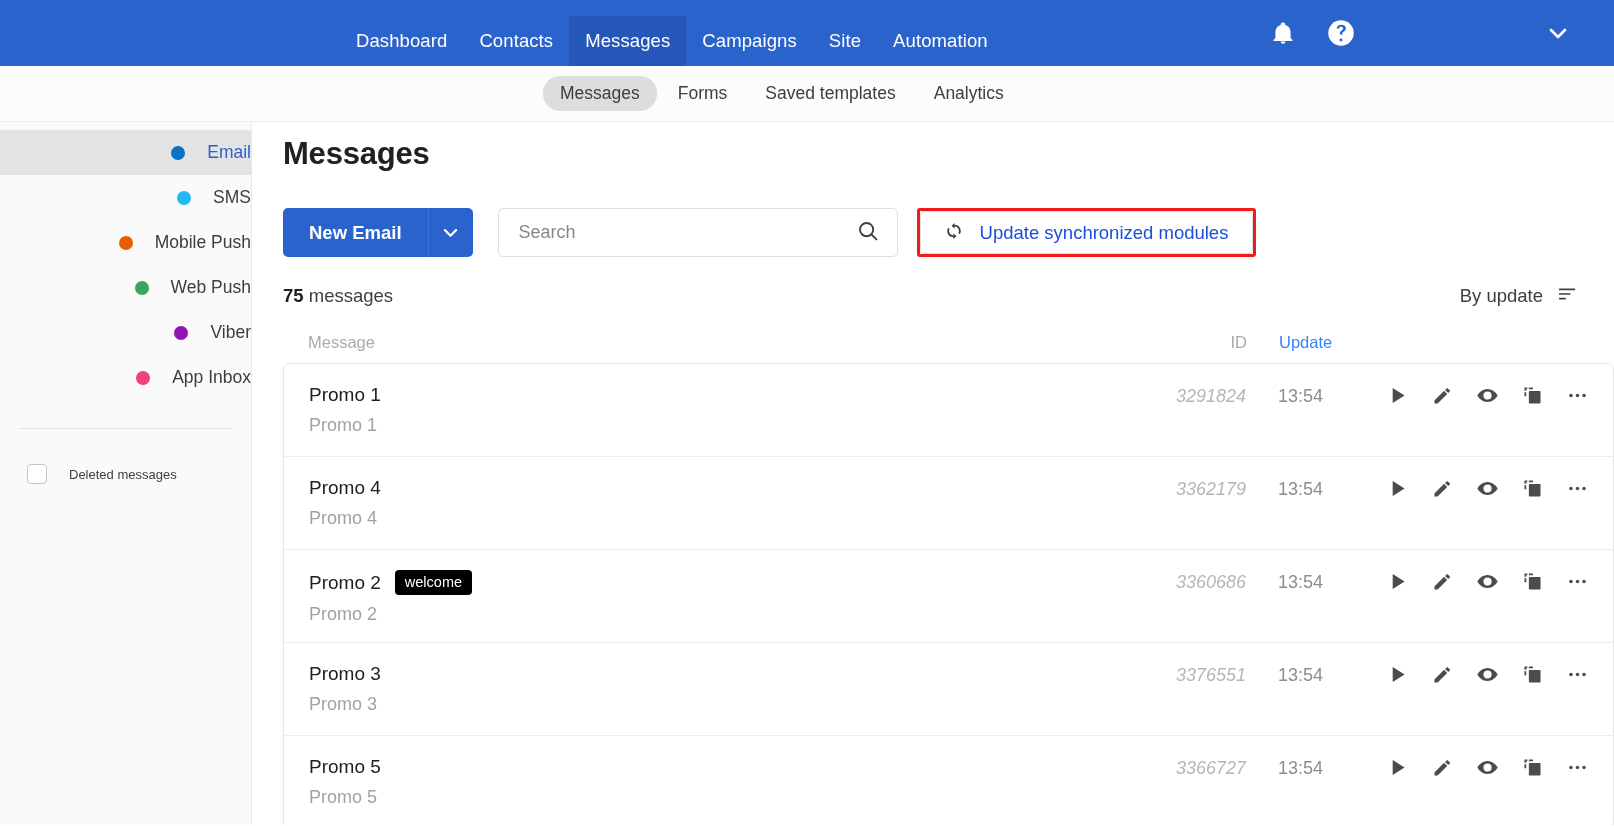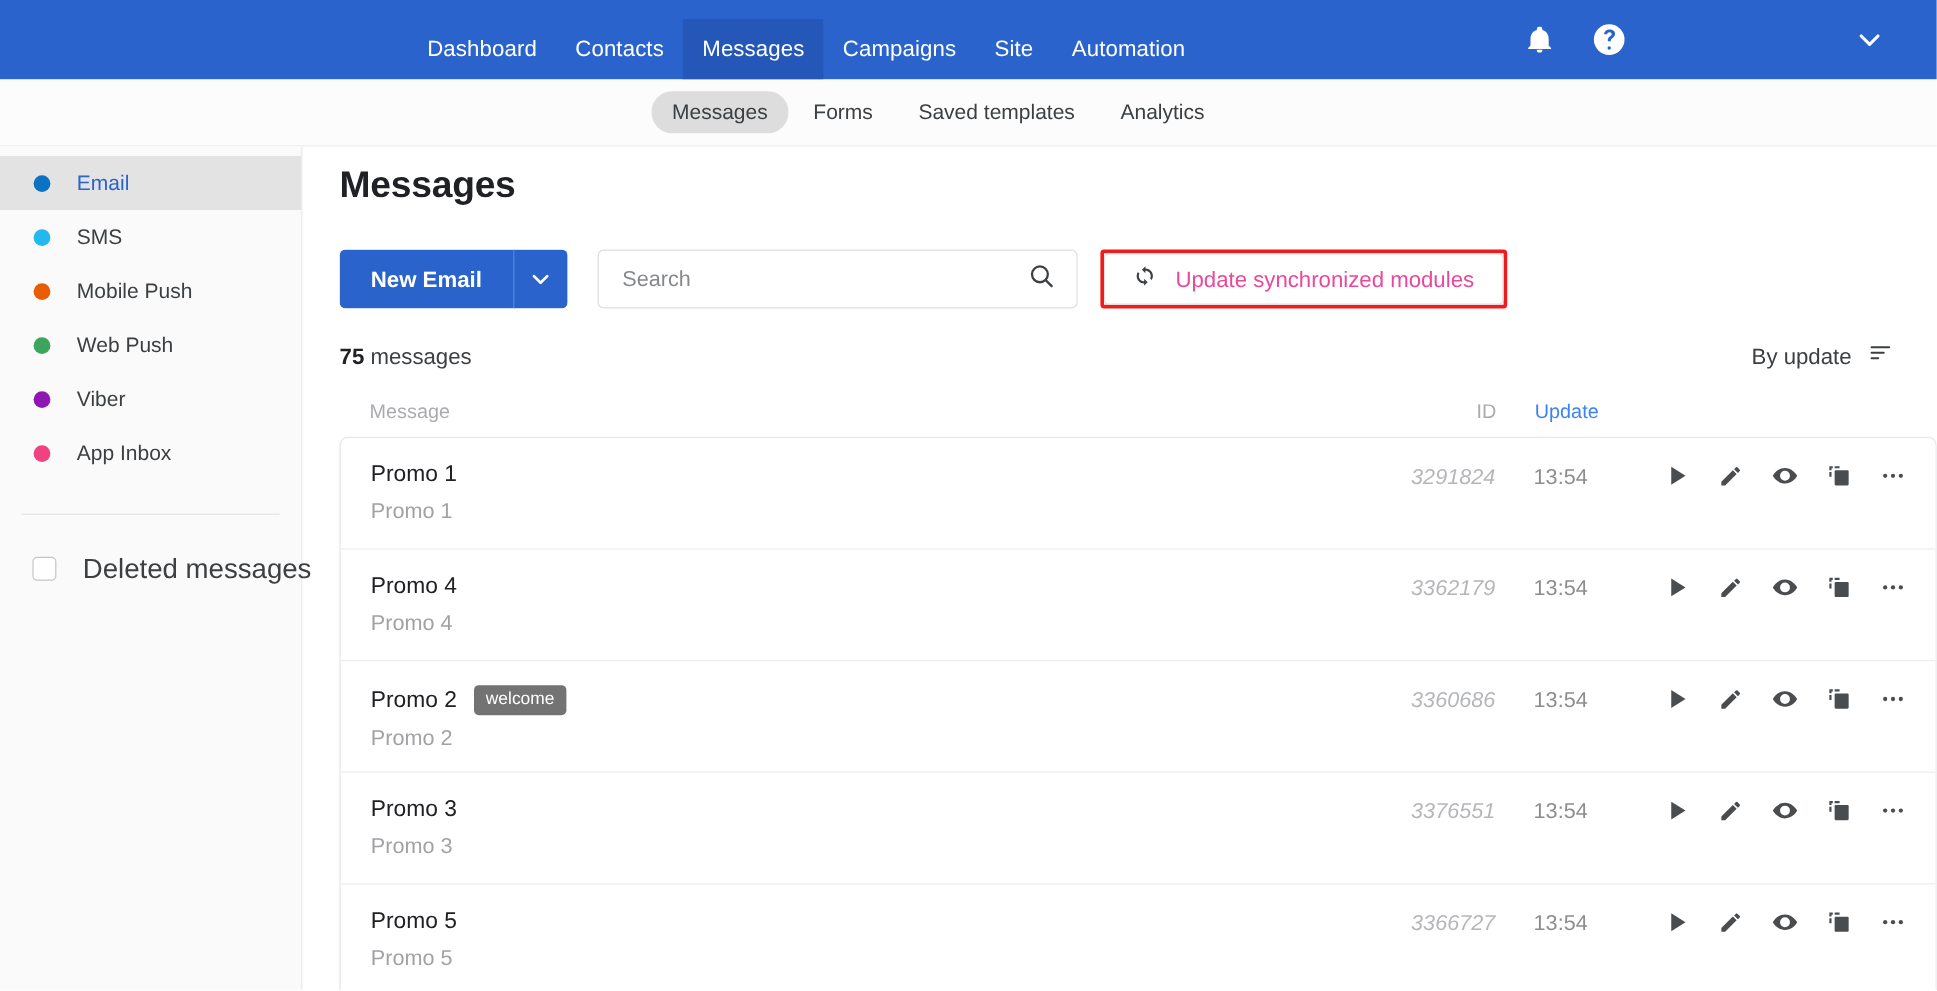--- a/index.html
+++ b/index.html
@@ -67,39 +67,40 @@
     width: 252px; flex: 0 0 252px;
     background: #fafafa;
     border-right: 1px solid #e8eaed;
     padding-top: 8px;
   }
   .side-item {
     display: flex; align-items: center;
     height: 45px;
     padding-left: 28px;
     cursor: pointer;
+    justify-content: flex-end;
   }
   .side-item.active { background: #e3e3e3; }
   .dot { width: 14px; height: 14px; border-radius: 50%; flex: 0 0 14px; }
   .side-label { margin-left: 22px; font-size: 17.5px; color: #3c4043; white-space: nowrap; }
   .side-item.active .side-label { color: #2b63cc; }
   .side-divider { height: 1px; background: #e2e4e6; margin: 28px 18px 0 18px; }
   .deleted-row {
     display: flex; align-items: center;
     height: 46px; margin-top: 22px;
     padding-left: 27px;
     cursor: pointer;
   }
   .checkbox {
     width: 20px; height: 20px; flex: 0 0 20px;
     border: 1.6px solid #c3c6c9;
     border-radius: 4px;
     background: #fff;
   }
-  .deleted-label { margin-left: 22px; font-size: 23px; color: #3c4043; white-space: nowrap; }
+  .deleted-label { margin-left: 22px; font-size: 13px; color: #3c4043; white-space: nowrap; }
 
   
   .main { flex: 1; padding: 0 0 0 28px; overflow: hidden; position: relative; }
   .page-title {
     font-size: 31px; font-weight: bold; color: #202124;
     margin-top: 14px; margin-left: 3px;
     letter-spacing: -.2px;
   }
 
   .toolbar { display: flex; align-items: center; margin-top: 36px; margin-left: 3px; }
@@ -142,21 +143,21 @@
   .sync-btn {
     height: 43px;
     background: #fff;
     border: 1px solid #dcdfe2;
     border-radius: 4px;
     display: flex; align-items: center;
     padding: 0 24px 0 22px;
     gap: 15px;
     cursor: pointer; white-space: nowrap;
   }
-  .sync-label { font-size: 18.5px; color: #ec4899; }
+  .sync-label { font-size: 18.5px; color: #1d4ed8; }
 
   
   .count-row {
     display: flex; align-items: center;
     margin-top: 26px; margin-left: 3px;
     padding-right: 36px;
   }
   .count-text { font-size: 18.5px; color: #202124; }
   .count-text b { font-weight: bold; }
   .count-text .light { color: #3c4043; }
@@ -189,21 +190,21 @@
     padding-left: 25px;
     border-bottom: 1px solid #ededed;
     cursor: pointer;
   }
   .row:last-child { border-bottom: none; }
   .row-main { flex: 1; padding-top: 20px; }
   .row-title-line { display: flex; align-items: center; gap: 14px; }
   .row-title { font-size: 19px; color: #202124; white-space: nowrap; }
   .row-sub { font-size: 18px; color: #a0a2a5; margin-top: 9px; }
   .tag {
-    background: #737373; color: #ffffff;
+    background: #000000; color: #ffffff;
     font-size: 14.5px;
     padding: 4px 10px 5px;
     border-radius: 4px;
     white-space: nowrap;
   }
   .row-id {
     width: 118px; text-align: right;
     padding-top: 22px;
     font-size: 18px; color: #b4b6b9;
     font-style: italic;

